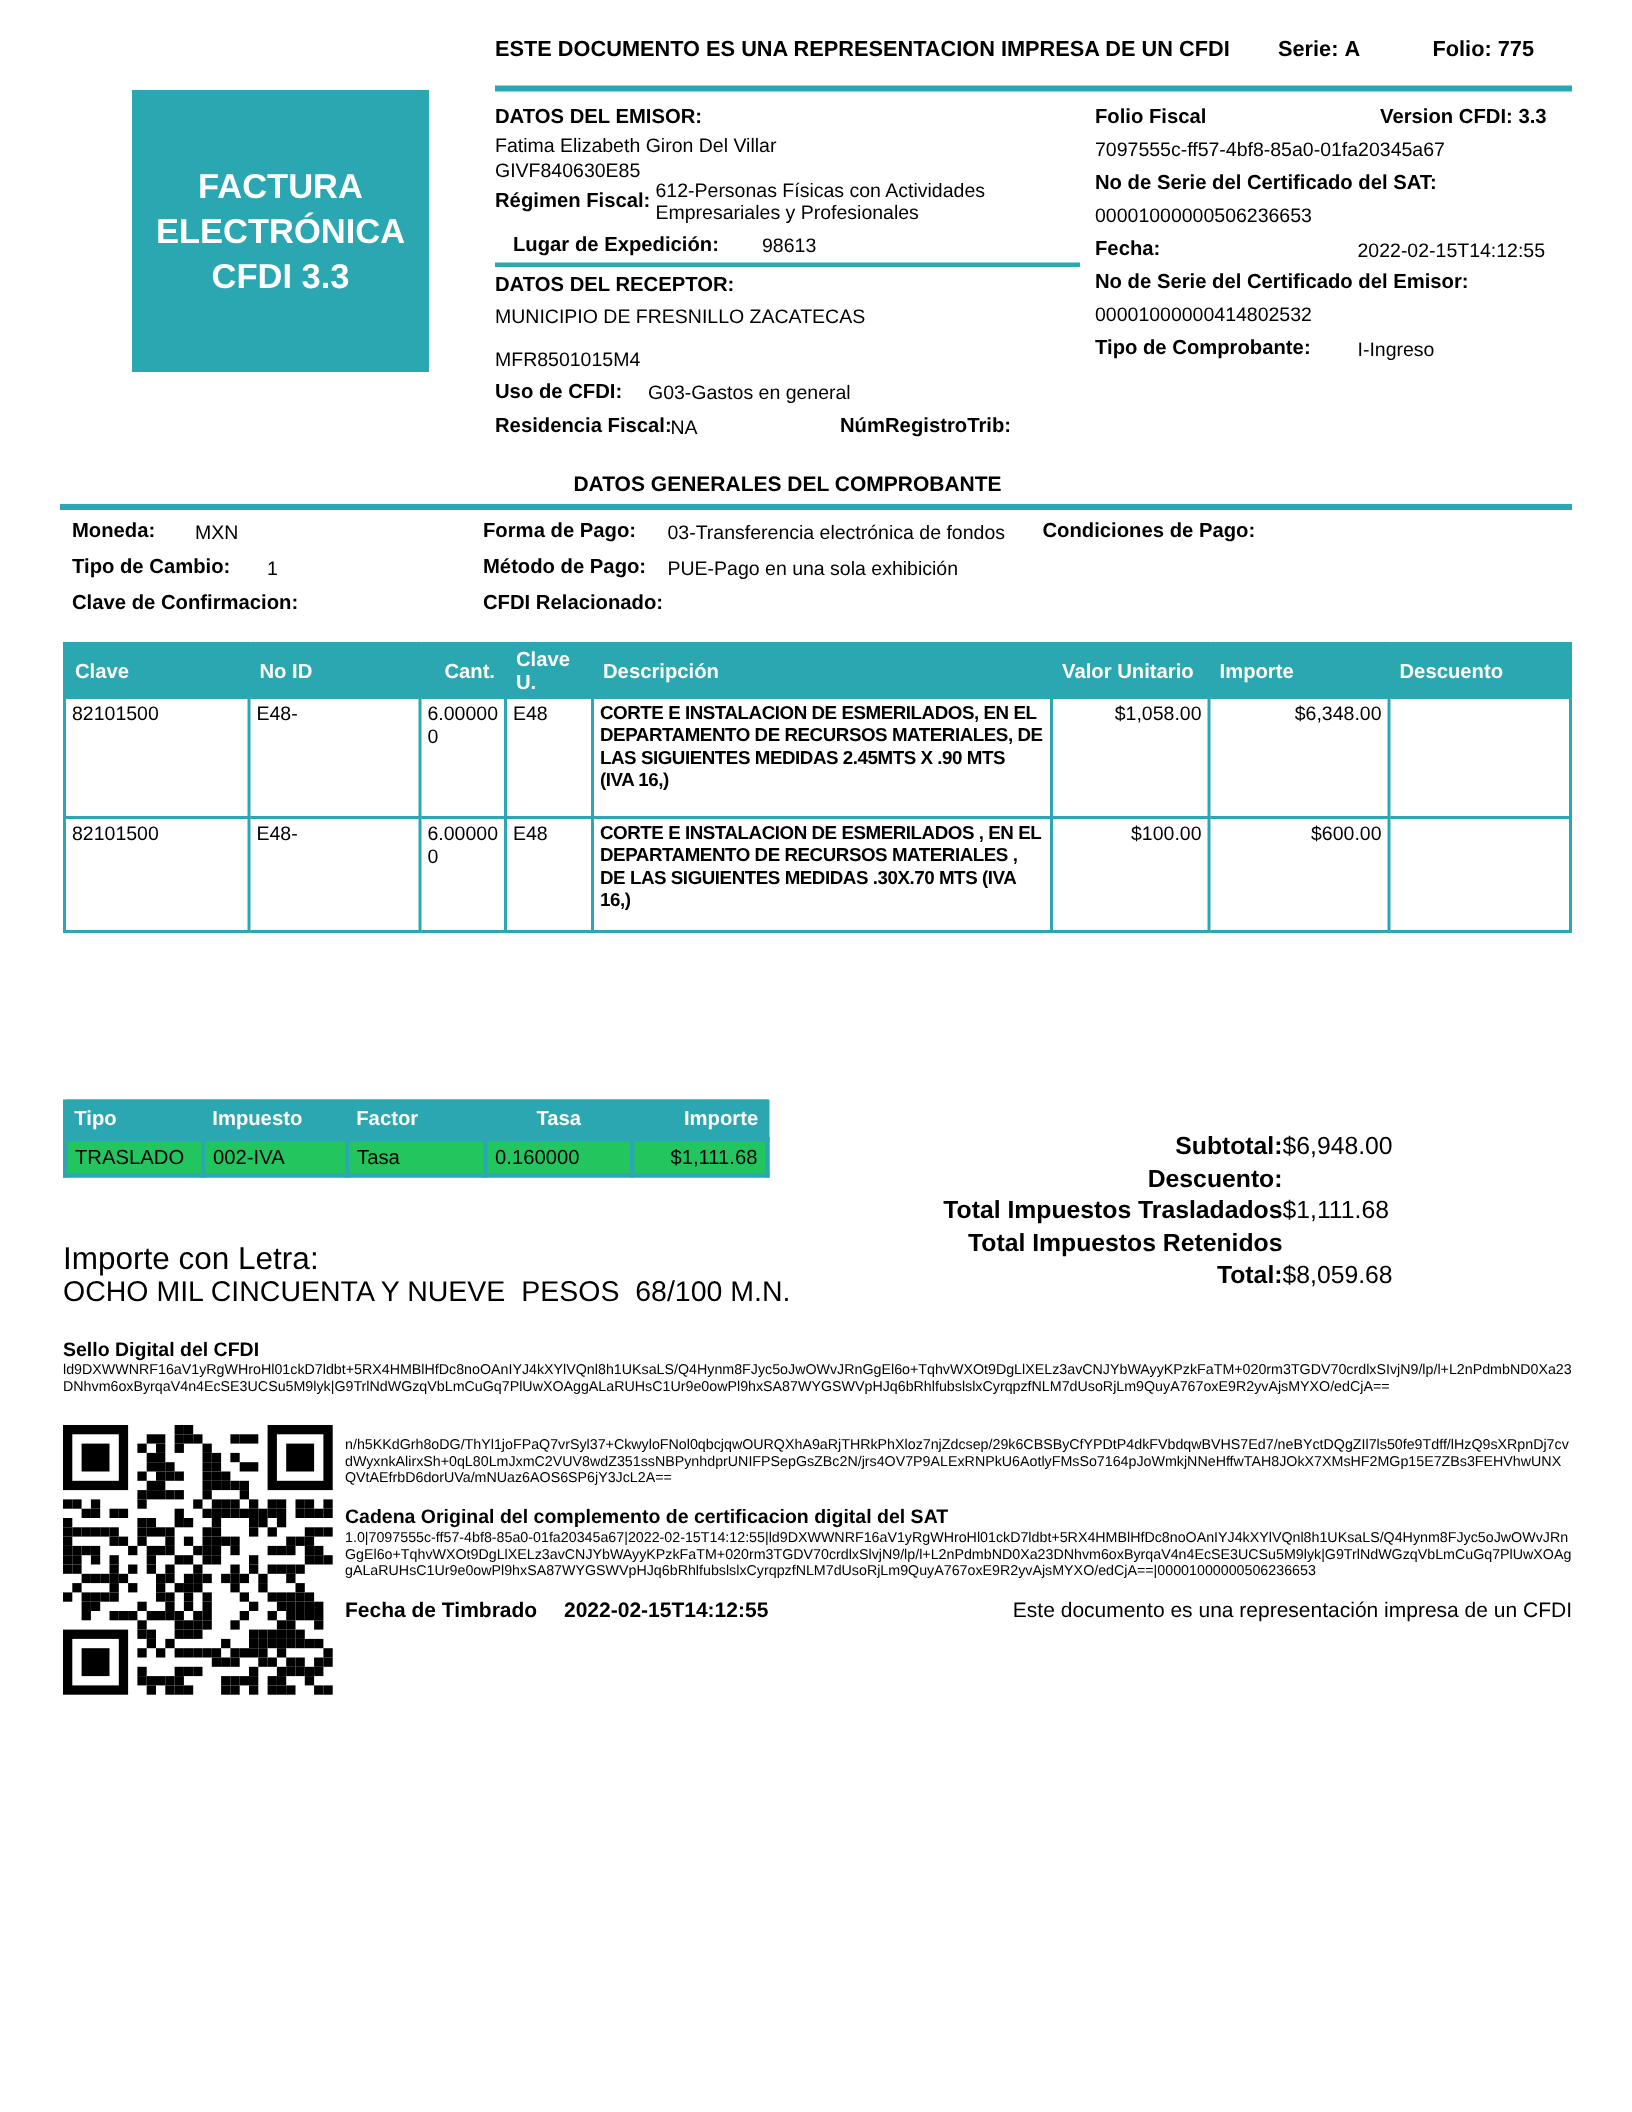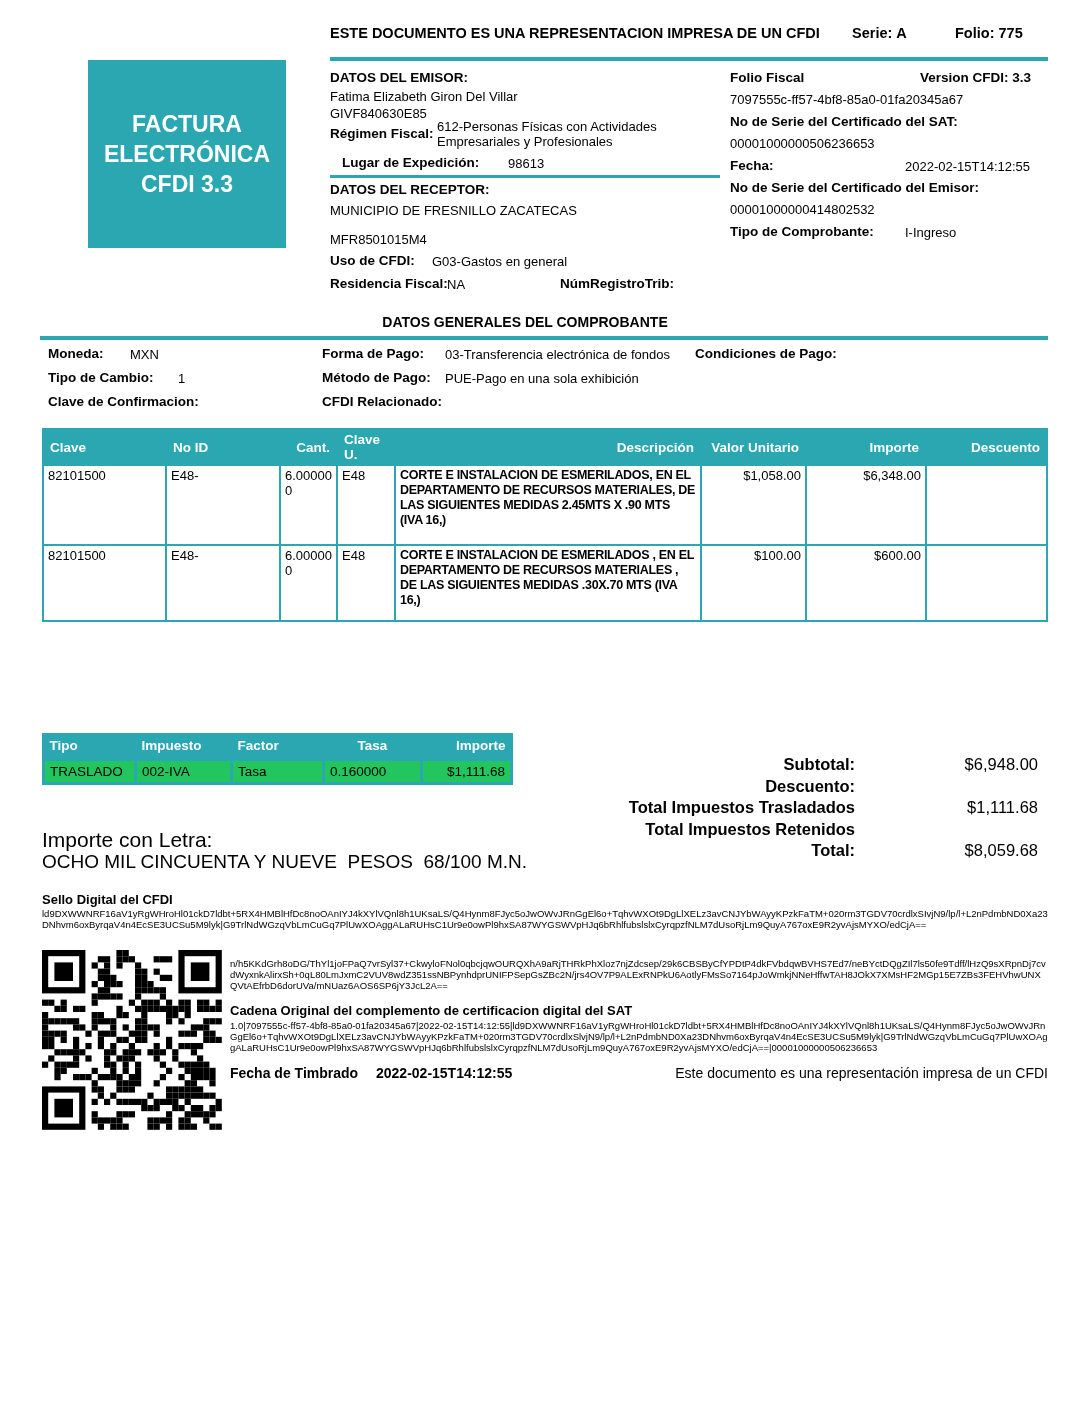--- a/index.html
+++ b/index.html
@@ -23,21 +23,21 @@
   .lbl{ font-weight:bold; font-size:13.5px; }
   .sec-title{ font-weight:bold; font-size:14px; }
 
   
   table.items{
     position:absolute; left:42px; top:428px; width:1004px;
     border-collapse:collapse; table-layout:fixed;
   }
   table.items th{
     background:var(--teal); color:#fff; font-weight:bold; font-size:13.5px;
-    height:27px; padding:2px 6px; border:2px solid var(--teal); text-align:right;
+    height:27px; padding:2px 6px; border:2px solid var(--teal); text-align:left;
   }
   table.items th.al{ text-align:left; }
   table.items th.ar{ text-align:right; }
   table.items td{
     border:2px solid var(--teal); vertical-align:top; font-size:13px;
     padding:2px 4px;
   }
   table.items td.desc{ font-weight:bold; font-size:12.5px; letter-spacing:-0.3px; line-height:15px; }
   table.items td.money{ text-align:right; }
   table.items td.brk{ word-break:break-all; }
@@ -58,21 +58,21 @@
   table.imp td{
     background:#22c55e; border:3px solid var(--teal); font-size:13.5px;
     height:24px; padding:1px 5px;margin-left:21px;
   }
   table.imp td.ar{ text-align:right; }
 
   
   .totals{ position:absolute; left:560px; top:754px; width:478px; }
   .totals .trow{ display:flex; line-height:21.5px; font-size:16.5px; }
   .totals .tl{ width:295px; text-align:right; font-weight:bold; }
-  .totals .tv{ flex:1; text-align:right; }
+  .totals .tv{ flex:1; text-align:left; }
 
   .tiny{ font-size:9.5px; line-height:11px; word-break:break-all; }
   .qr{ position:absolute; left:42px; top:950px; width:180px; height:180px; }
 
   .sat-col{ position:absolute; left:230px; top:958px; width:818px; }
   .sat-head{ font-size:13px; margin-bottom:3px; }
   .sat-head .gap{ margin-left:26px; }
   .sat-head .gap-s{ margin-left:8px; }
   .cadena-label{ font-weight:bold; font-size:13px; margin-top:12px; margin-bottom:2px; }
   .fecha-row{ display:flex; justify-content:space-between; margin-top:12px; font-size:14px; }

